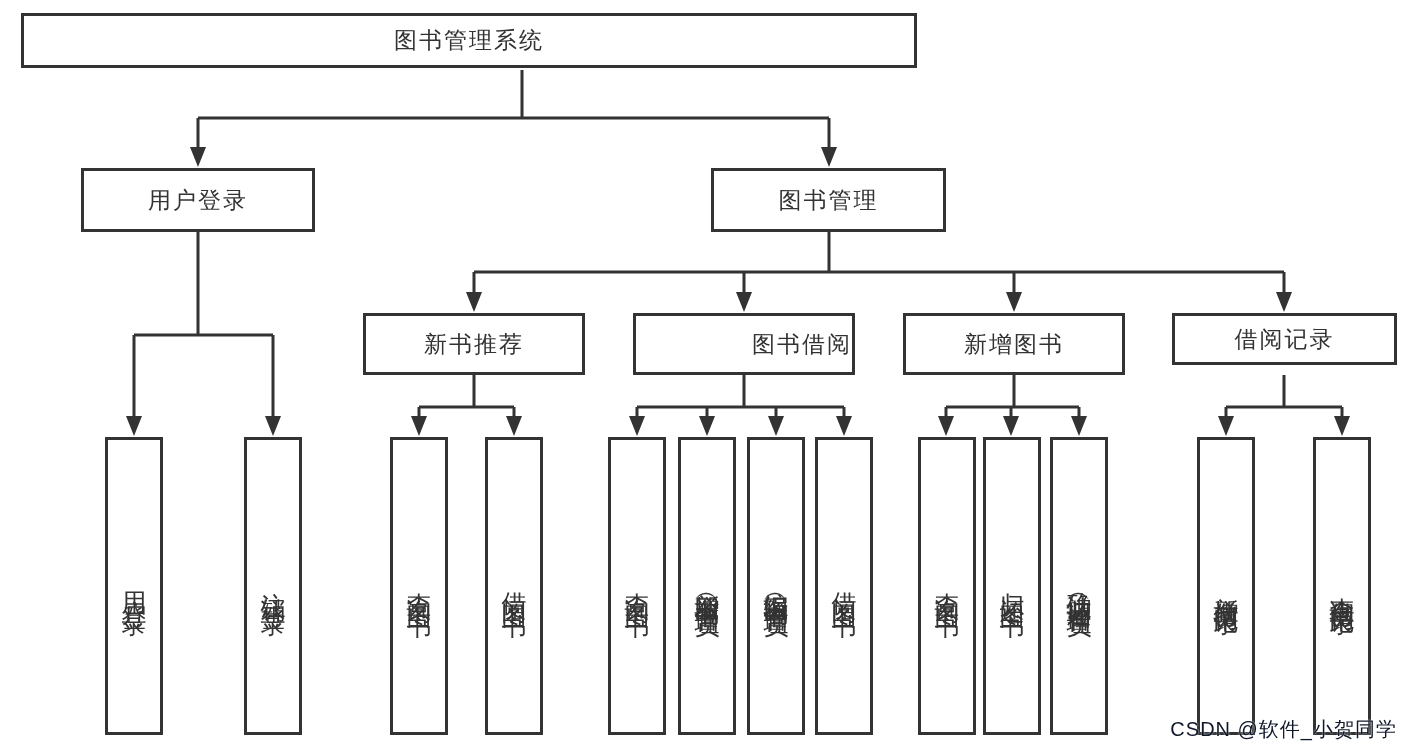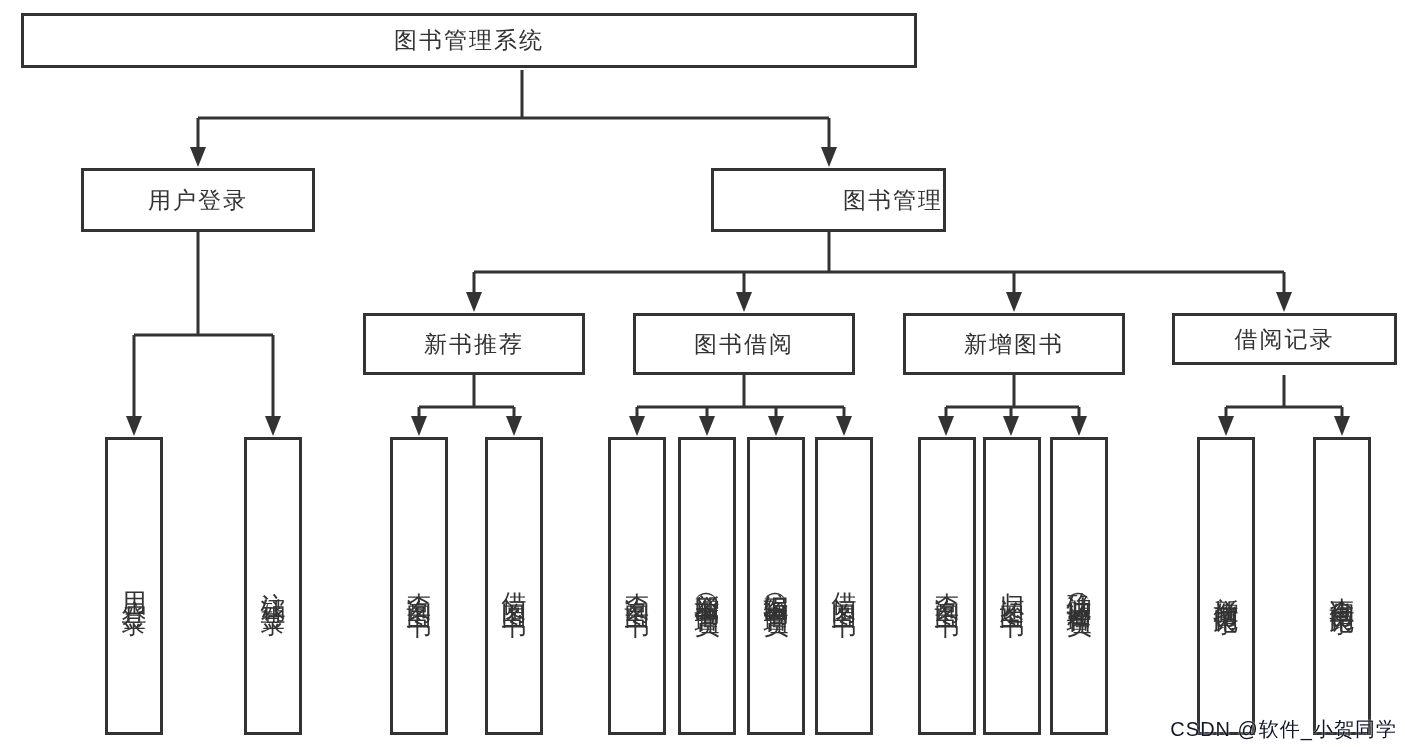--- a/index.html
+++ b/index.html
@@ -113,28 +113,28 @@
     </g>
   </svg>
 
   <div class="box" style="left:21px; top:13px; width:896px; height:55px;">
     <span class="h-label">图书管理系统</span>
   </div>
 
   <div class="box" style="left:81px; top:168px; width:234px; height:64px;">
     <span class="h-label">用户登录</span>
   </div>
-  <div class="box" style="left:711px; top:168px; width:235px; height:64px;justify-content:flex-end;">
+  <div class="box" style="left:711px; top:168px; width:235px; height:64px;">
     <span class="h-label">图书管理</span>
   </div>
 
   <div class="box" style="left:363px; top:313px; width:222px; height:62px;">
     <span class="h-label">新书推荐</span>
   </div>
-  <div class="box" style="left:633px; top:313px; width:222px; height:62px;">
+  <div class="box" style="left:633px; top:313px; width:222px; height:62px;justify-content:flex-end;">
     <span class="h-label">图书借阅</span>
   </div>
   <div class="box" style="left:903px; top:313px; width:222px; height:62px;">
     <span class="h-label">新增图书</span>
   </div>
   <div class="box" style="left:1172px; top:313px; width:225px; height:52px;">
     <span class="h-label">借阅记录</span>
   </div>
 
   <div class="box leaf" style="left:105px;">

